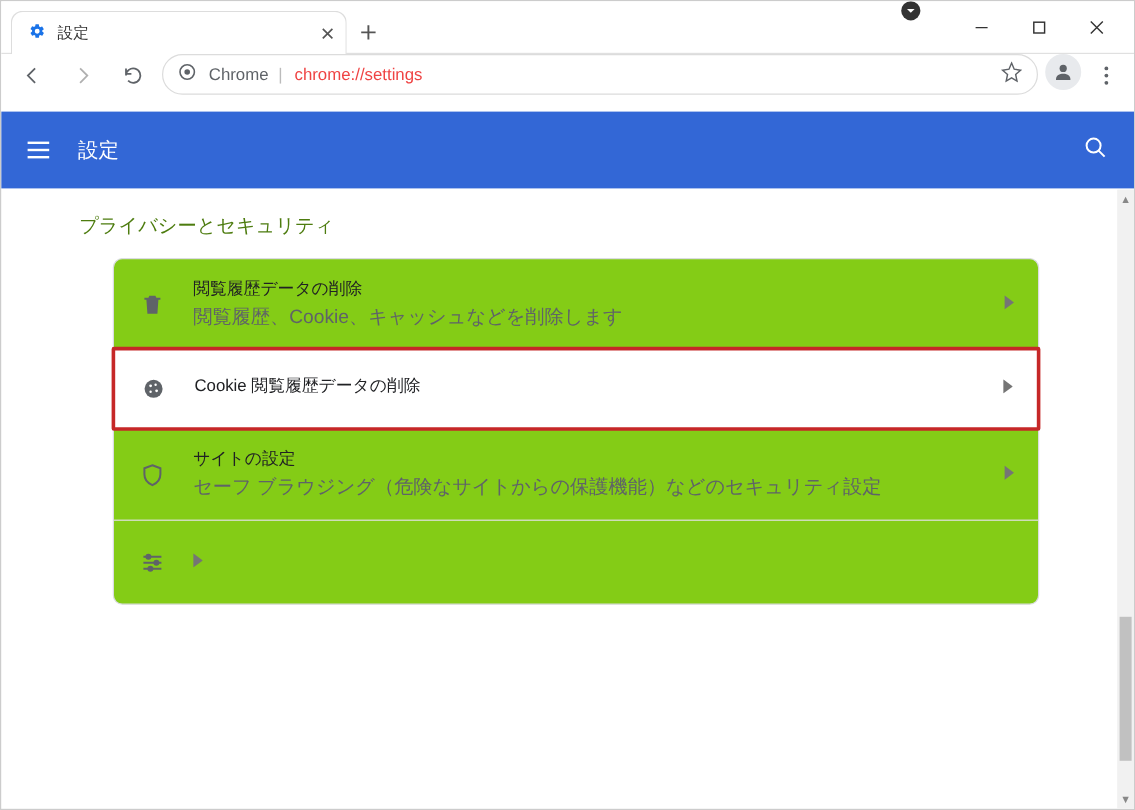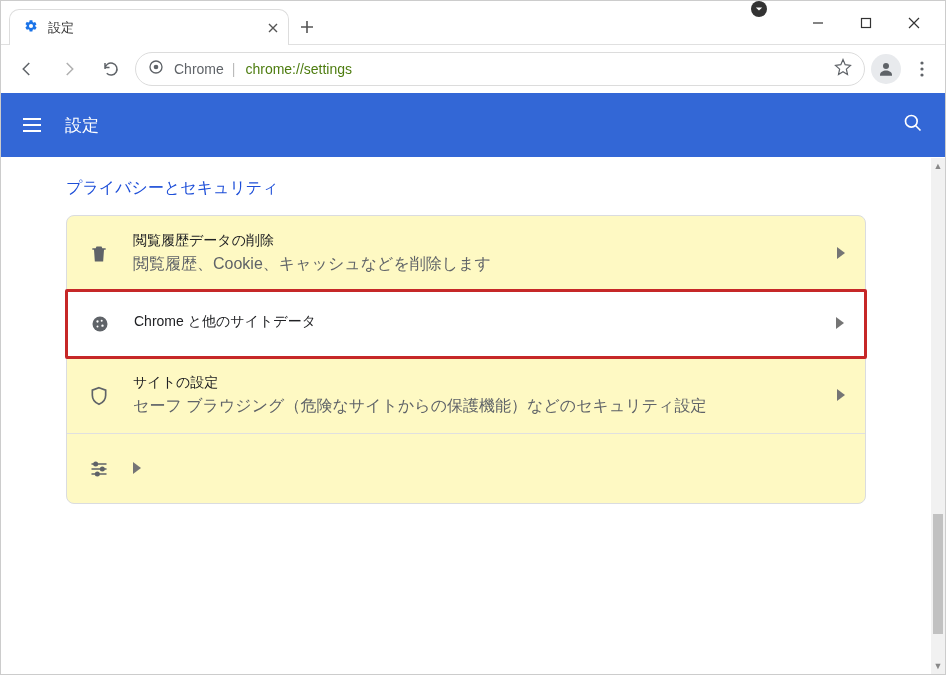--- a/index.html
+++ b/index.html
@@ -47,40 +47,39 @@
   .titlebar-spacer { flex: 1; }
   .window-controls { display: flex; align-items: center; height: 44px; gap: 2px; padding-right: 8px; }
   .wbtn { width: 46px; height: 32px; display: flex; align-items: center; justify-content: center; color: #333; }
   .down-icon { width:16px;height:16px;border-radius:50%;background:#333;display:flex;align-items:center;justify-content:center; margin-right:28px; }
   .down-icon svg { fill:#fff; }
   
   .addressbar {
     height: 48px;
     background: #fff;
     display: flex;
-    align-items: center;
     padding: 0 8px;
     gap: 6px;
   }
   .navbtn { width: 36px; height: 36px; display:flex;align-items:center;justify-content:center;color:#5f6368; border-radius: 50%;}
   .navbtn.disabled { color:#b0b0b0; }
   .omnibox {
     flex: 1;
     height: 34px;
     border: 1px solid #dcdcdc;
     border-radius: 17px;
     display: flex;
     align-items: center;
     padding: 0 12px;
     gap: 10px;
     background:#fff;
   }
   .chrome-label { color: #5f6368; font-size: 14px; display:flex; align-items:center; gap:8px;}
   .chrome-label .sep { color:#bbb; }
-  .url-text { color:#4d7c0f; font-size:14px; }
+  .url-text { color:#ef4444; font-size:14px; }
   .omni-spacer { flex:1; }
   .star { color:#5f6368; }
   .profile { width:30px;height:30px;border-radius:50%;background:#e8eaed;display:flex;align-items:center;justify-content:center;color:#5f6368; }
   .menu-dots { width:30px;height:36px;display:flex;align-items:center;justify-content:center;color:#5f6368; }
   
   .app-header {
     height: 64px;
     background: #3367d6;
     display: flex;
     align-items: center;
@@ -94,25 +93,26 @@
   .header-spacer { flex:1; }
   .search-btn { color:#fff; }
   
   .content-wrap {
     position: absolute;
     top: 157px; bottom: 0; left: 0; right: 14px;
     overflow-y: auto;
     padding: 20px 0 30px 0;
   }
   .content-inner { max-width: 860px; margin: 0 auto; padding: 0 30px; }
-  .section-title { font-size: 16px; color: #1d4ed8; margin-bottom: 16px; }
+  .section-title { font-size: 16px; color: #4d7c0f; margin-bottom: 16px; }
   .card {
     border: 1px solid #dadce0;
     border-radius: 8px;
-    background: #fef9c3;
+    background: #84cc16;
+    margin-left: 28px;
   }
   .row {
     display: flex;
     align-items: center;
     padding: 16px 20px;
     gap: 22px;
     min-height: 70px;
   }
   .row + .row { border-top: 1px solid #e0e0e0; }
   .row.highlight { border: 3px solid #c62828; border-radius: 2px; margin:-2px; position:relative; z-index:1; background:#fff;}
@@ -265,21 +265,21 @@
         <div class="row-icon">
           <svg width="20" height="20" viewBox="0 0 24 24" fill="#5f6368">
               <circle cx="12" cy="12" r="9"></circle>
               <circle cx="9" cy="9" r="1.4" fill="#fff"></circle>
               <circle cx="14" cy="8" r="1.2" fill="#fff"></circle>
               <circle cx="15" cy="14" r="1.4" fill="#fff"></circle>
               <circle cx="9" cy="15" r="1.2" fill="#fff"></circle>
             </svg>
         </div>
         <div class="row-text">
-          <div class="row-title">Chrome と他のサイトデータ</div>
+          <div class="row-title">Cookie 閲覧履歴データの削除</div>
         </div>
         <div class="row-chevron">
           <svg width="8" height="12" viewBox="0 0 8 12" fill="#757575">
               <path d="M0 0l8 6-8 6z"></path>
             </svg>
         </div>
       </div>
 
       <div class="row">
         <div class="row-icon">

